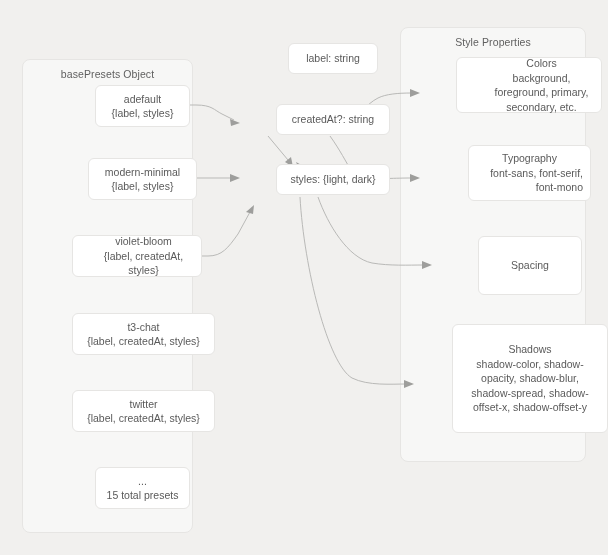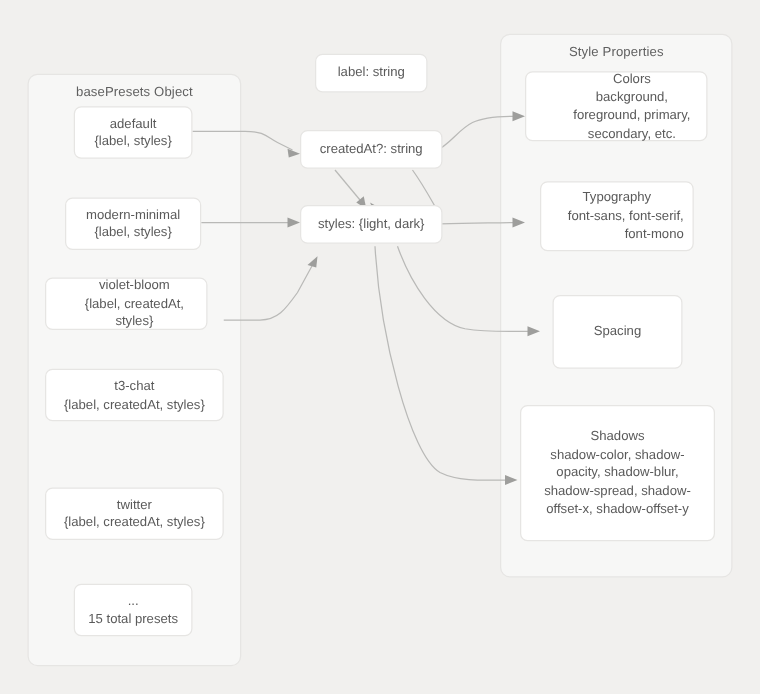--- a/index.html
+++ b/index.html
@@ -46,20 +46,21 @@
     box-sizing: border-box;
     display: flex;
     flex-direction: column;
     align-items: center;
     justify-content: center;
     text-align: center;
     color: #5a5a5a;
     font-size: 10.5px;
     line-height: 14.5px;
     padding: 5px 7px;
+    margin-left: 36px;
   }
   .node .l1 { display: block; }
   .node .l2 { display: block; }
   svg.edges {
     position: absolute;
     left: 0;
     top: 0;
     width: 608px;
     height: 555px;
     pointer-events: none;
@@ -121,26 +122,26 @@
   <div class="node" style="left:59px; top:85px; width:95px; height:42px;">
     <span class="l1">adefault</span>
     <span class="l2">{label, styles}</span>
   </div>
 
   <div class="node" style="left:52px; top:158px; width:109px; height:42px;">
     <span class="l1">modern-minimal</span>
     <span class="l2">{label, styles}</span>
   </div>
 
-  <div class="node" style="left:36px; top:222px; width:130px; height:42px;padding-left:20px;">
+  <div class="node" style="left:36px; top:235px; width:130px; height:42px;padding-left:20px;">
     <span class="l1">violet-bloom</span>
     <span class="l2">{label, createdAt, styles}</span>
   </div>
 
-  <div class="node" style="left:36px; top:295px; width:143px; height:42px;justify-content:flex-end;">
+  <div class="node" style="left:36px; top:313px; width:143px; height:42px;">
     <span class="l1">t3-chat</span>
     <span class="l2">{label, createdAt, styles}</span>
   </div>
 
   <div class="node" style="left:36px; top:390px; width:143px; height:42px;">
     <span class="l1">twitter</span>
     <span class="l2">{label, createdAt, styles}</span>
   </div>
 
   <div class="node" style="left:59px; top:467px; width:95px; height:42px;">

